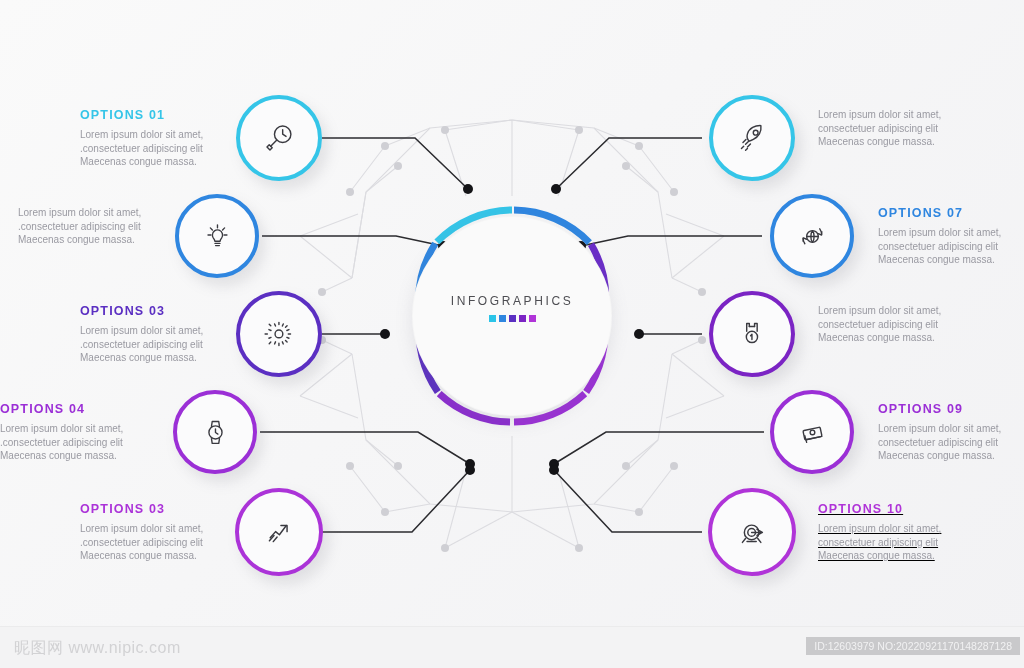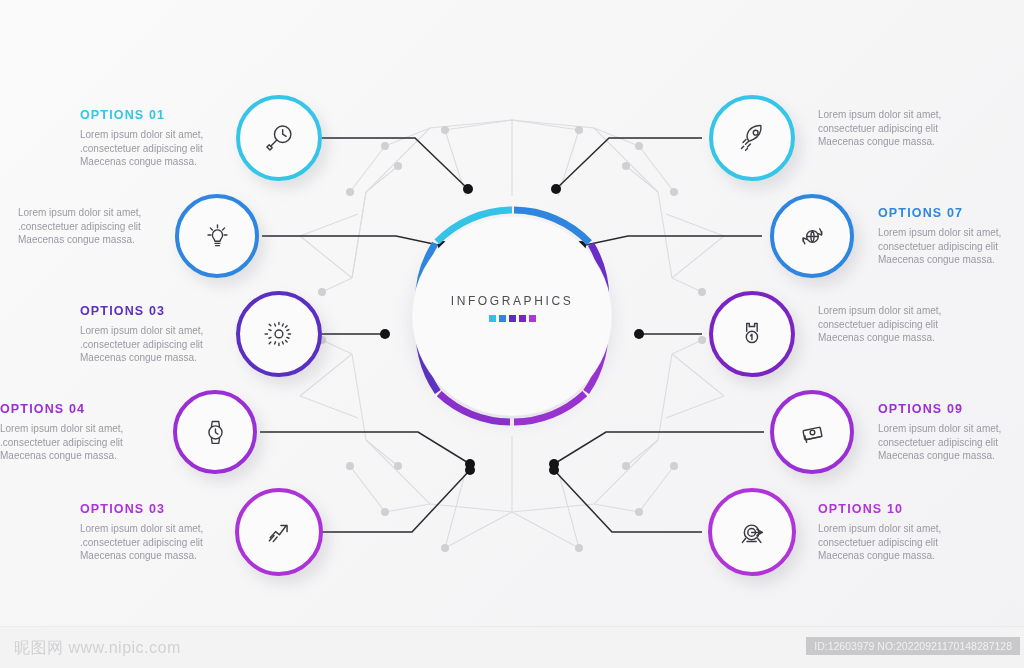--- a/index.html
+++ b/index.html
@@ -308,21 +308,21 @@
       <div class="node" style="left: 708px; top: 488px; width: 88px; height: 88px; border: 4.5px solid rgb(176, 52, 216);">
         <span class="ico">
           <svg viewBox="0 0 48 48" fill="none" stroke="#3a3a40" stroke-width="1.9" stroke-linecap="round" stroke-linejoin="round">
             <circle cx="23" cy="24" r="9.5"></circle>
             <circle cx="23" cy="24" r="5"></circle>
             <path d="M23 24h14M30 20l7 4-7 4"></path>
             <path d="M15 32l-4 5M31 32l4 5M17 36h12"></path>
           </svg>
         </span>
       </div>
-      <div class="txt right" style="left: 818px; top: 502px;">
+      <div class="txt right" style="left: 818px; top: 502px; text-decoration: underline;">
         <h3 style="color: rgb(176, 52, 216);">OPTIONS 10</h3>
         <p>Lorem ipsum dolor sit amet,<br>consectetuer adipiscing elit<br>Maecenas congue massa.</p>
       </div>
     </div>
 
   <div id="wm">
     <div id="wmLogo">昵图网 www.nipic.com</div>
     <div id="wmId">ID:12603979 NO:20220921170148287128</div>
   </div>
 

